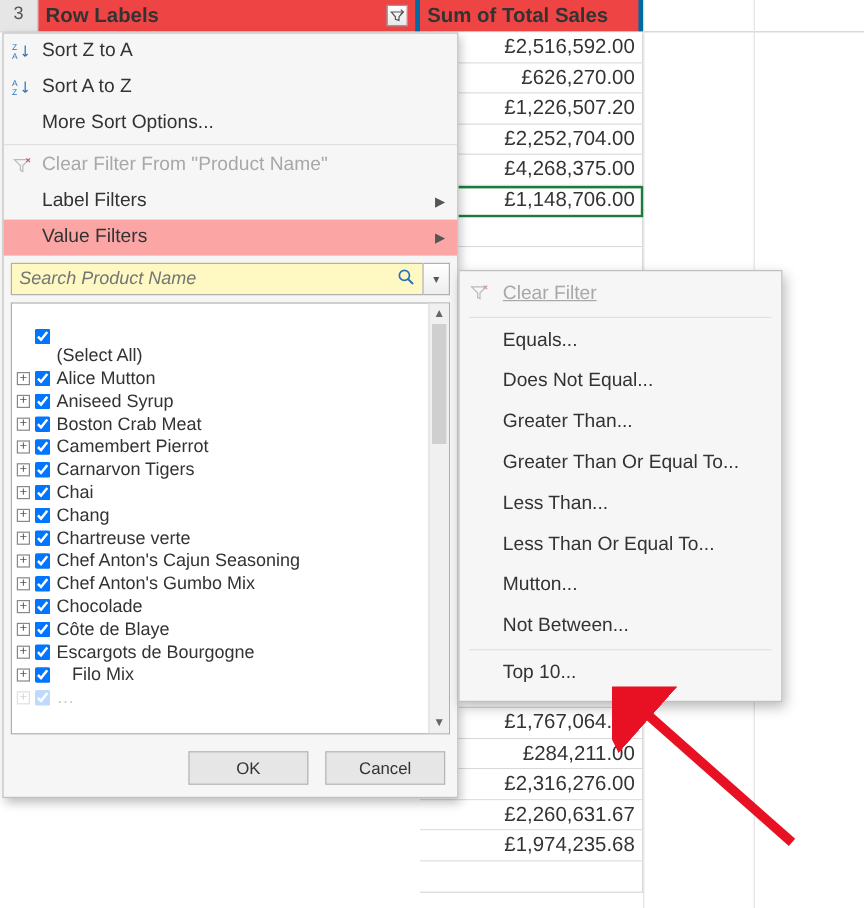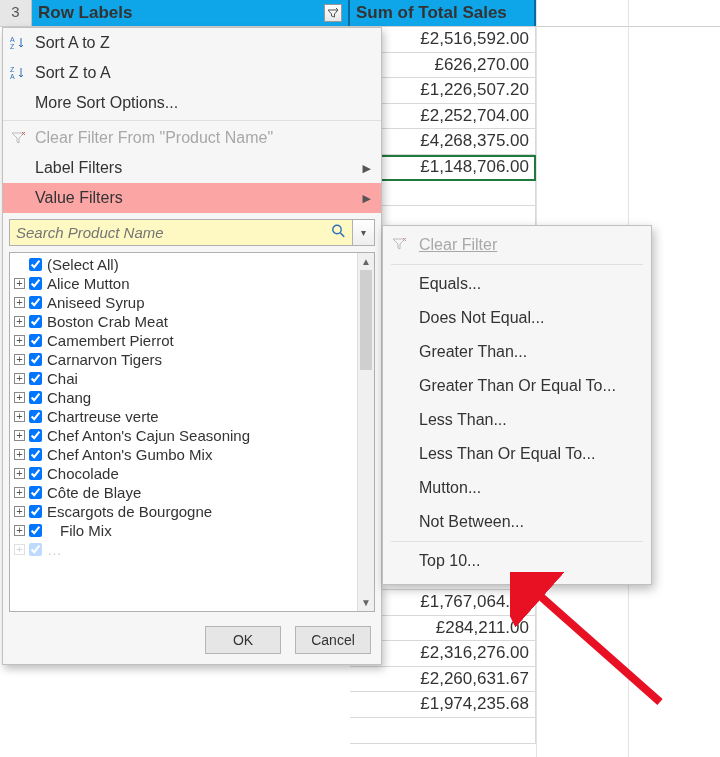--- a/index.html
+++ b/index.html
@@ -22,22 +22,22 @@
   .rownum-cell {
     width: 32px;
     background: #e6e6e6;
     border-right: 1px solid #c0c0c0;
     text-align: center;
     padding: 3px 0;
     font-size: 15px;
     color: #555;
   }
   .colhdr {
-    background: #0ea5e9;
-    border-right: 2px solid #0369a1;
+    background: #ef4444;
+    border-right: 4px solid #0369a1;
     padding: 3px 6px;
     display: flex;
     align-items: center;
     font-weight: 600;
     font-size: 17px;
     color: #333;
   }
   .colA { width: 318px; justify-content: space-between; }
   .colB { width: 186px; }
   
@@ -170,21 +170,21 @@
     height: 100px;
     background: #cfcfcf;
     border-radius: 0;
   }
   
   .btn-row {
     display:flex; justify-content: flex-end; gap: 14px;
     padding: 8px 10px 10px 10px;
   }
   .btn {
-    width: 76px; padding: 5px 0;
+    width: 100px; padding: 5px 0;
     text-align:center;
     background: #e6e6e6;
     border: 1px solid #b5b5b5;
     font-size: 14px;
     color:#333;
   }
   
   .submenu {
     position: absolute;
     left: 382px;
@@ -302,36 +302,36 @@
 <div class="grid-remainder">
   <div class="gcol" style="left:0"></div>
   <div class="gcol" style="left:92px"></div>
 
 </div>
 
 <div class="menu">
   <div class="menu-item">
     <span class="micon">
       <svg width="16" height="16">
+          <text x="0" y="7" font-size="7" fill="#2a6fb8">Z</text>
+          <text x="0" y="14" font-size="7" fill="#2a6fb8">A</text>
+          <path d="M11 3v9m0 0l-2-2m2 2l2-2" stroke="#2a6fb8" stroke-width="1" fill="none"></path>
+        </svg>
+    </span>
+    <span>Sort Z to A</span>
+  </div>
+  <div class="menu-item">
+    <span class="micon">
+      <svg width="16" height="16">
           <text x="0" y="7" font-size="7" fill="#2a6fb8">A</text>
           <text x="0" y="14" font-size="7" fill="#2a6fb8">Z</text>
           <path d="M11 3v9m0 0l-2-2m2 2l2-2" stroke="#2a6fb8" stroke-width="1" fill="none"></path>
         </svg>
     </span>
     <span>Sort A to Z</span>
-  </div>
-  <div class="menu-item">
-    <span class="micon">
-      <svg width="16" height="16">
-          <text x="0" y="7" font-size="7" fill="#2a6fb8">Z</text>
-          <text x="0" y="14" font-size="7" fill="#2a6fb8">A</text>
-          <path d="M11 3v9m0 0l-2-2m2 2l2-2" stroke="#2a6fb8" stroke-width="1" fill="none"></path>
-        </svg>
-    </span>
-    <span>Sort Z to A</span>
   </div>
   <div class="menu-item">
     <span>More Sort Options...</span>
   </div>
   <div class="menu-sep"></div>
   <div class="menu-item disabled">
     <span class="micon">
       <svg width="16" height="16">
           <path d="M2 3h12L9 8v5l-2-1V8z" fill="none" stroke="#bbb"></path>
           <path d="M12 2l3 3m0-3l-3 3" stroke="#c66" stroke-width="1"></path>
@@ -359,21 +359,21 @@
       </span>
     </div>
     <div class="search-dd">▾</div>
   </div>
 
   <div class="cbox-area">
     <div class="cbox-list" id="cboxList">
         <div class="cbox-row">
           <div class="noexp"></div>
           <input type="checkbox" class="chk" checked="" style="">
-          <span style="margin-left: 3px;">(Select All)</span>
+          <span style="margin-left: 3px; margin-top: 32px;">(Select All)</span>
         </div>
         <div class="cbox-row">
           <div class="expander">+</div>
           <input type="checkbox" class="chk" checked="" style="">
           <span style="margin-left: 3px;">Alice Mutton</span>
         </div>
         <div class="cbox-row">
           <div class="expander">+</div>
           <input type="checkbox" class="chk" checked="" style="">
           <span style="margin-left: 3px;">Aniseed Syrup</span>

